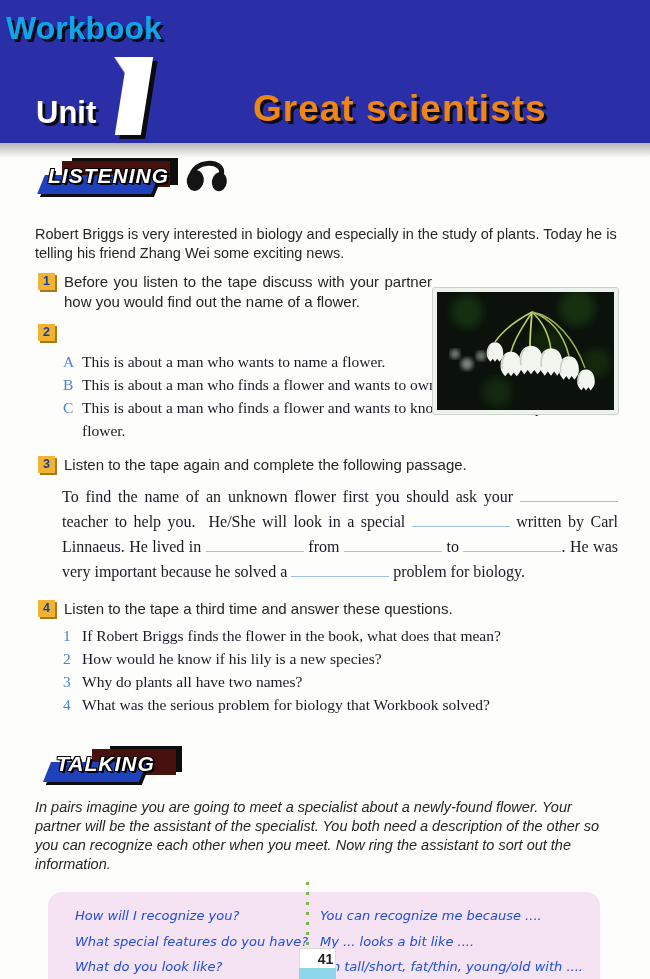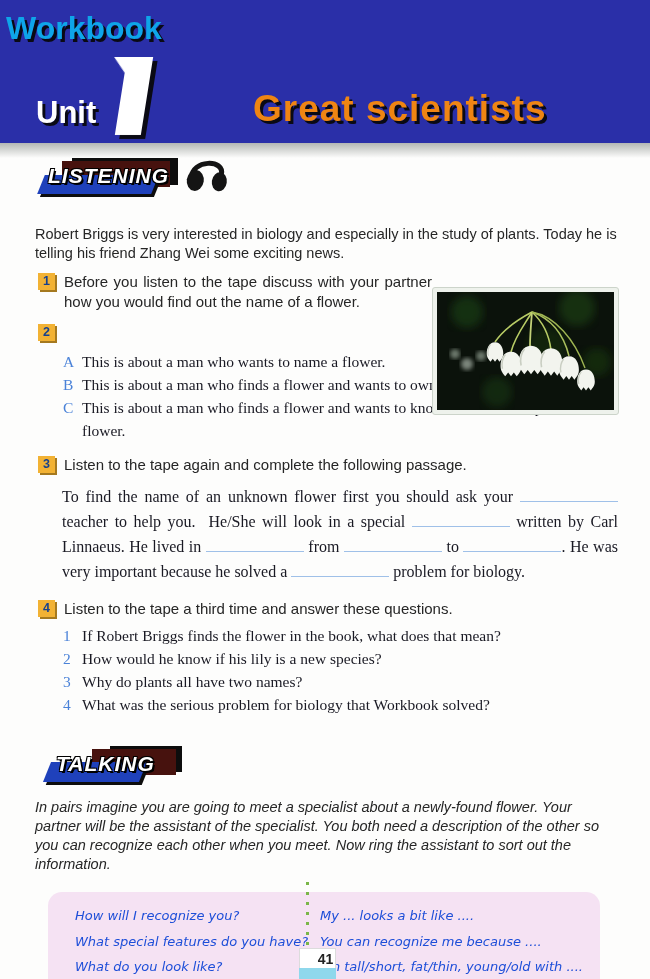--- a/index.html
+++ b/index.html
@@ -181,22 +181,22 @@
 
     <div class="pinkbox">
       <div class="pink-left">
         <div class="pink-line">How will I recognize you?</div>
         <div class="pink-line">What special features do you have?</div>
         <div class="pink-line">What do you look like?</div>
 
       </div>
       <div class="divider"></div>
       <div class="pink-right">
+        <div class="pink-line">You can recognize me because ....</div>
         <div class="pink-line">My ... looks a bit like ....</div>
-        <div class="pink-line">You can recognize me because ....</div>
         <div class="pink-line">I'm tall/short, fat/thin, young/old with ....</div>
 
       </div>
     </div>
 
   </div>
 
   <div class="figure">
     <svg width="177" height="118" viewBox="0 0 177 118">
       <defs>

